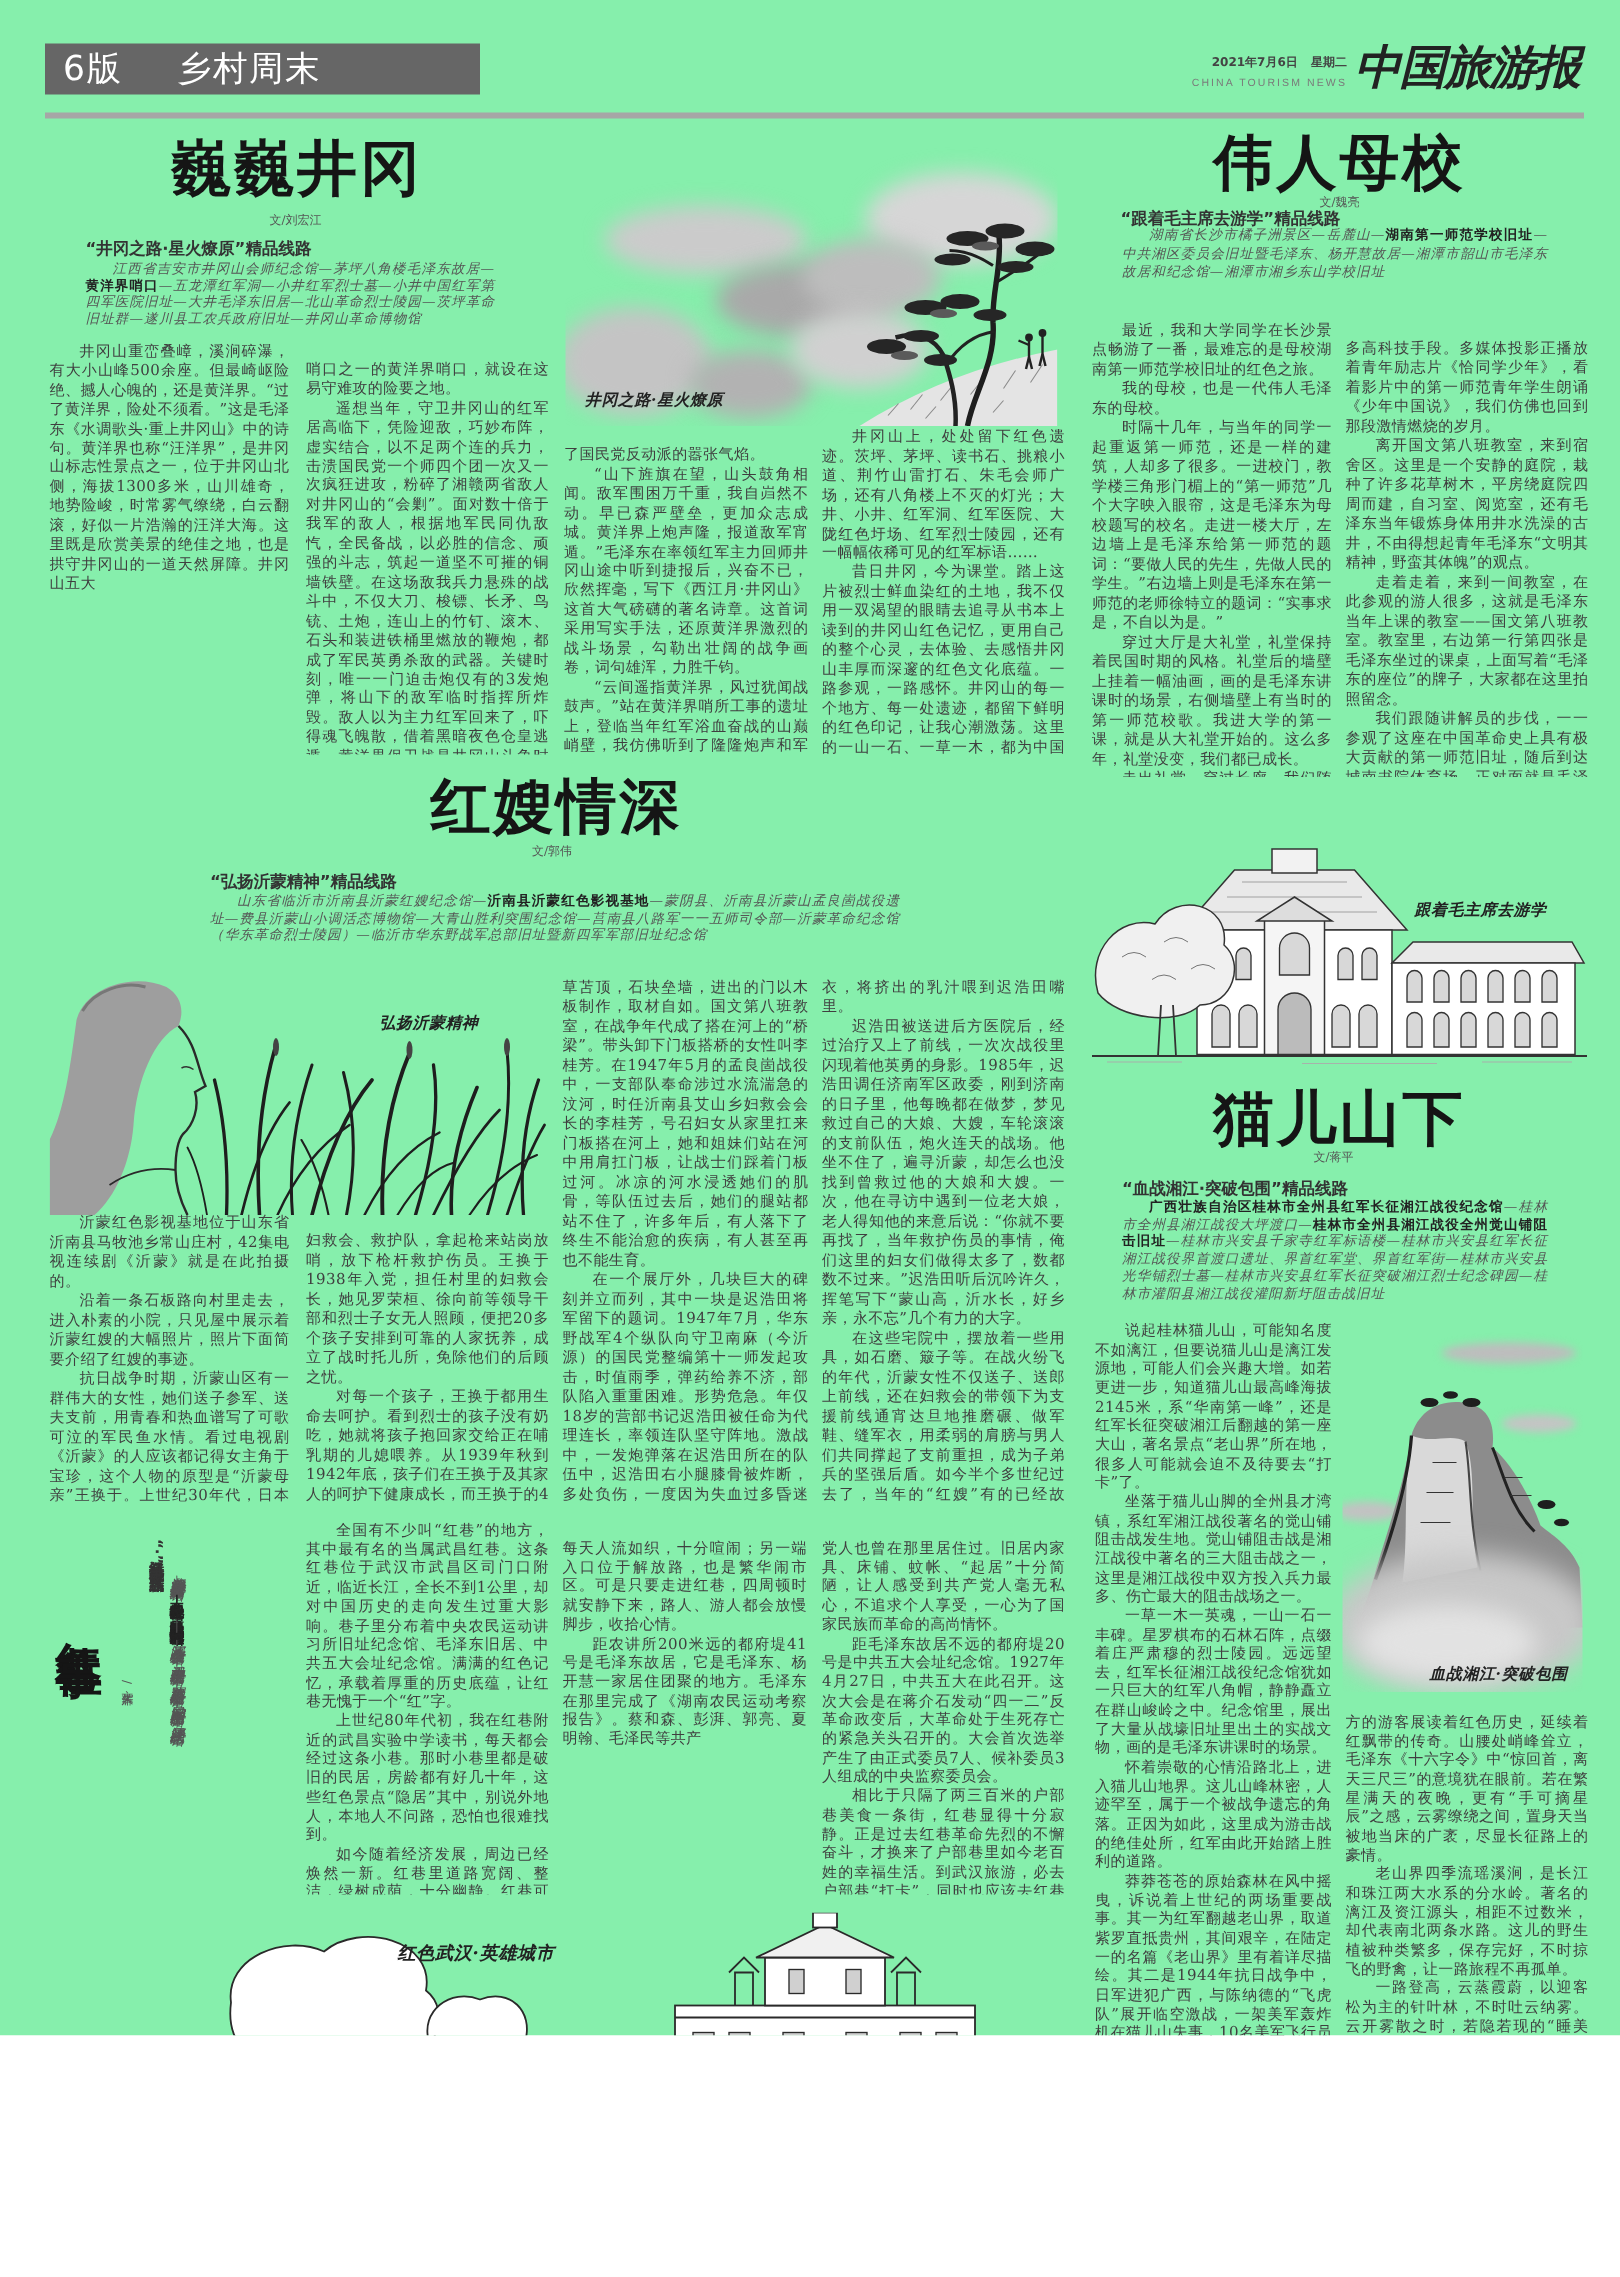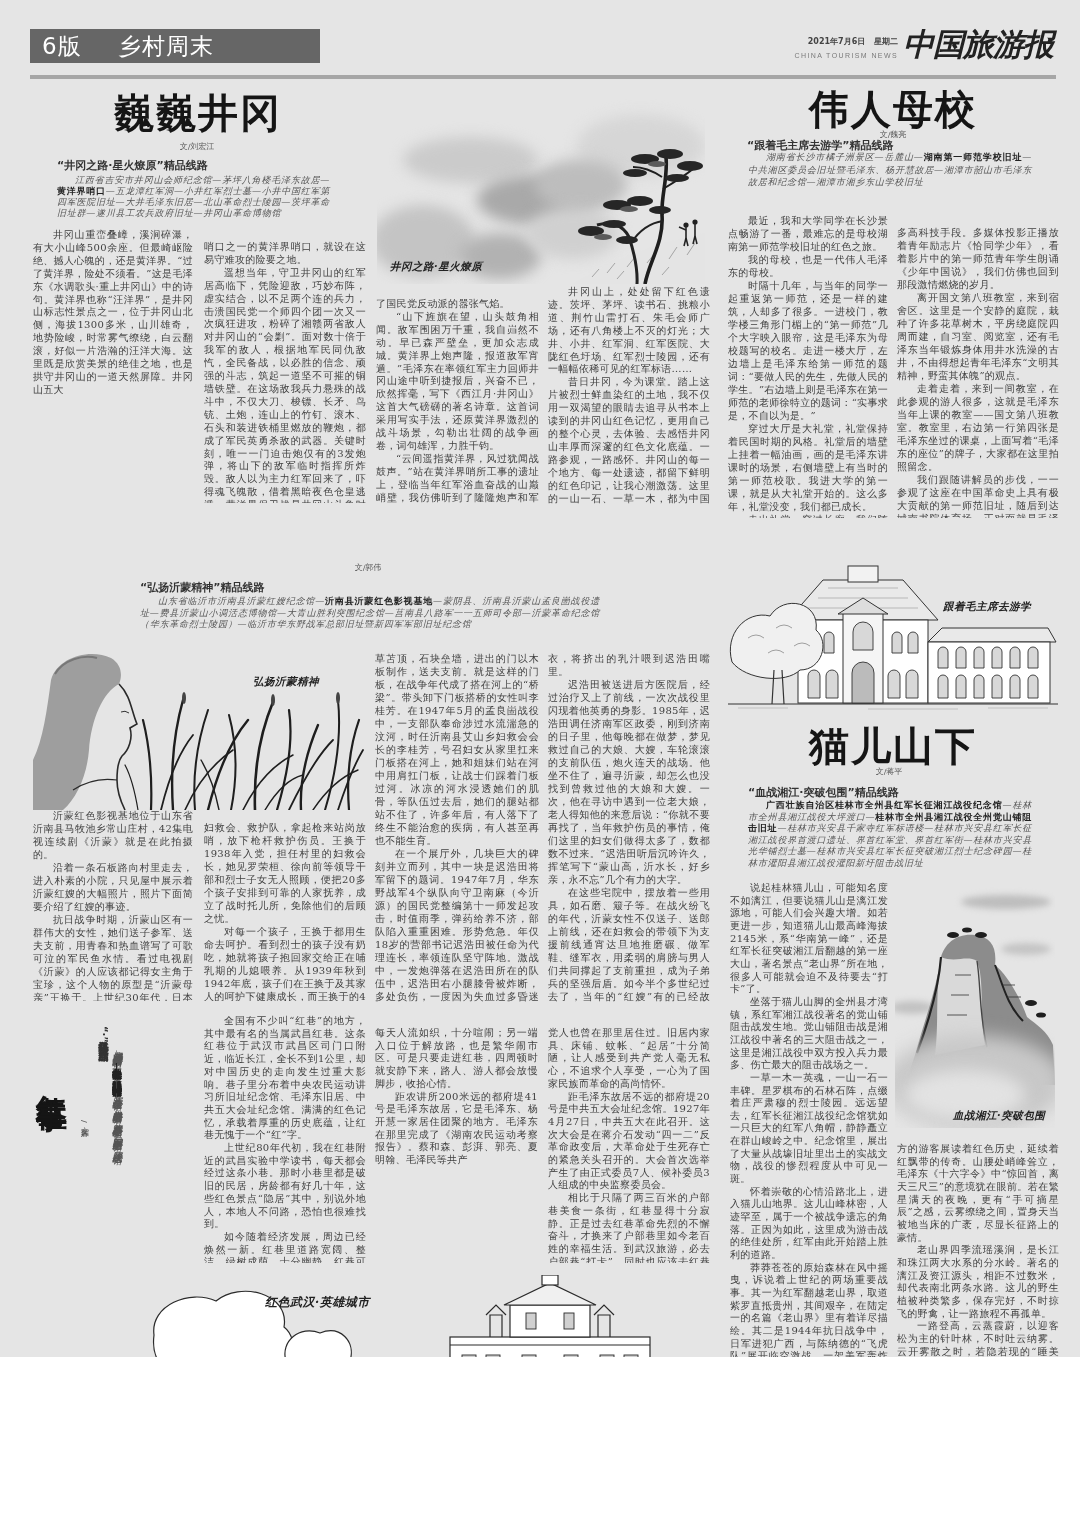--- a/index.html
+++ b/index.html
@@ -1,17 +1,17 @@
 <!DOCTYPE html>
 <html style="--hdr: #666666; --txt: #3f3f3f; --ttl: #151515; --rule: #a6a6a6;"><head>
 <meta charset="utf-8">
 <style>
   :root{--hdr:#666666;--txt:#3f3f3f;--ttl:#151515;--rule:#a6a6a6;}
   html,body{margin:0;padding:0;background:#ffffff;}
-  #page{position:relative;width:1080px;height:1357px;background:#e5e5e5;overflow:hidden;
+  #page{position:relative;width:1080px;height:1357px;background:#86efac;overflow:hidden;
         font-family:"DejaVu Serif","Liberation Serif",serif;color:var(--txt);}
   .abs{position:absolute;}
   
   .hdr-box{left:30px;top:29px;width:290px;height:34px;background:var(--hdr);}
   .hdr-box span{position:absolute;top:0;color:#fff;font-family:"DejaVu Sans","Liberation Sans",sans-serif;
                 font-size:23px;line-height:34px;letter-spacing:1px;}
   .hdr-date{left:790px;top:36px;width:108px;text-align:right;font-family:"DejaVu Sans",sans-serif;
             font-size:8px;font-weight:bold;color:#444;white-space:nowrap;}
   .hdr-en{left:790px;top:52px;width:108px;text-align:right;font-family:"Liberation Sans",sans-serif;
           font-size:7px;letter-spacing:1.4px;color:#7a7a7a;white-space:nowrap;}
@@ -208,34 +208,35 @@
       <line x1="0" y1="146" x2="330" y2="146" stroke="#333" stroke-width="1.2"></line>
       <g stroke="#aaa" stroke-width="0.6">
           <line x1="10" y1="150" x2="60" y2="150"></line>
           <line x1="140" y1="151" x2="230" y2="151"></line>
           <line x1="260" y1="150" x2="320" y2="150"></line>
         </g>
     </svg>
     <span class="cap" style="left:215px;top:42px;">跟着毛主席去游学</span>
   </div>
 
+  <div class="title" style="left:204px;top:519px;width:334px;">红嫂情深</div>
   <div class="author" style="left:321px;top:563px;width:94px;">文/郭伟</div>
   <div class="rhead" style="left:140px;top:582px;">“弘扬沂蒙精神”精品线路</div>
   <div class="route" style="left:140px;top:596px;width:460px;line-height:11.5px;"><span>山东省临沂市沂南县沂蒙红嫂纪念馆—</span><span class="b">沂南县沂蒙红色影视基地</span><span>—蒙阴县、沂南县沂蒙山孟良崮战役遗址—费县沂蒙山小调活态博物馆—大青山胜利突围纪念馆—莒南县八路军一一五师司令部—沂蒙革命纪念馆（华东革命烈士陵园）—临沂市华东野战军总部旧址暨新四军军部旧址纪念馆</span></div>
   <div class="col" style="left:33px;top:809px;width:160px;height:192px;line-height:13px;">
       <p>沂蒙红色影视基地位于山东省沂南县马牧池乡常山庄村，42集电视连续剧《沂蒙》就是在此拍摄的。</p>
       <p>沿着一条石板路向村里走去，进入朴素的小院，只见屋中展示着沂蒙红嫂的大幅照片，照片下面简要介绍了红嫂的事迹。</p>
       <p>抗日战争时期，沂蒙山区有一群伟大的女性，她们送子参军、送夫支前，用青春和热血谱写了可歌可泣的军民鱼水情。看过电视剧《沂蒙》的人应该都记得女主角于宝珍，这个人物的原型是“沂蒙母亲”王换于。上世纪30年代，日本侵略军入侵沂蒙山区，沂蒙山的妇女们积极投身革命，成立了</p>
     </div>
   <div class="col" style="left:204px;top:809px;width:162px;height:192px;line-height:13px;">
       <p class="cont">妇救会、救护队，拿起枪来站岗放哨，放下枪杆救护伤员。王换于1938年入党，担任村里的妇救会长，她见罗荣桓、徐向前等领导干部和烈士子女无人照顾，便把20多个孩子安排到可靠的人家抚养，成立了战时托儿所，免除他们的后顾之忧。</p>
       <p>对每一个孩子，王换于都用生命去呵护。看到烈士的孩子没有奶吃，她就将孩子抱回家交给正在哺乳期的儿媳喂养。从1939年秋到1942年底，孩子们在王换于及其家人的呵护下健康成长，而王换于的4个亲孙因营养不良先后夭折。</p>
     </div>
   <div class="col" style="left:375px;top:640px;width:164px;height:362px;line-height:13px;">
-      <p class="cont">草苫顶，石块垒墙，进出的门以木板制作，送夫支前。就是这样的门板，在战争年代成了搭在河上的“桥梁”。带头卸下门板搭桥的女性叫李桂芳。在1947年5月的孟良崮战役中，一支部队奉命涉过水流湍急的汶河，时任沂南县艾山乡妇救会会长的李桂芳，号召妇女从家里扛来门板搭在河上，她和姐妹们站在河中用肩扛门板，让战士们踩着门板过河。冰凉的河水浸透她们的肌骨，等队伍过去后，她们的腿站都站不住了，许多年后，有人落下了终生不能治愈的疾病，有人甚至再也不能生育。</p>
+      <p class="cont">草苫顶，石块垒墙，进出的门以木板制作，取材自如。国文第八班教室，在战争年代成了搭在河上的“桥梁”。带头卸下门板搭桥的女性叫李桂芳。在1947年5月的孟良崮战役中，一支部队奉命涉过水流湍急的汶河，时任沂南县艾山乡妇救会会长的李桂芳，号召妇女从家里扛来门板搭在河上，她和姐妹们站在河中用肩扛门板，让战士们踩着门板过河。冰凉的河水浸透她们的肌骨，等队伍过去后，她们的腿站都站不住了，许多年后，有人落下了终生不能治愈的疾病，有人甚至再也不能生育。</p>
       <p>在一个展厅外，几块巨大的碑刻并立而列，其中一块是迟浩田将军留下的题词。1947年7月，华东野战军4个纵队向守卫南麻（今沂源）的国民党整编第十一师发起攻击，时值雨季，弹药给养不济，部队陷入重重困难。形势危急。年仅18岁的营部书记迟浩田被任命为代理连长，率领连队坚守阵地。激战中，一发炮弹落在迟浩田所在的队伍中，迟浩田右小腿膝骨被炸断，多处负伤，一度因为失血过多昏迷过去。后来，一声声急切的呼唤将他唤醒，只见一位大嫂正在喂他米汤。渴，渴啊！正在危急之时，一位年轻的妇女急中生智，背过身去解开了上</p>
     </div>
   <div class="col" style="left:548px;top:640px;width:162px;height:362px;line-height:13px;">
       <p class="cont">衣，将挤出的乳汁喂到迟浩田嘴里。</p>
       <p>迟浩田被送进后方医院后，经过治疗又上了前线，一次次战役里闪现着他英勇的身影。1985年，迟浩田调任济南军区政委，刚到济南的日子里，他每晚都在做梦，梦见救过自己的大娘、大嫂，车轮滚滚的支前队伍，炮火连天的战场。他坐不住了，遍寻沂蒙，却怎么也没找到曾救过他的大娘和大嫂。一次，他在寻访中遇到一位老大娘，老人得知他的来意后说：“你就不要再找了，当年救护伤员的事情，俺们这里的妇女们做得太多了，数都数不过来。”迟浩田听后沉吟许久，挥笔写下“蒙山高，沂水长，好乡亲，永不忘”几个有力的大字。</p>
       <p>在这些宅院中，摆放着一些用具，如石磨、簸子等。在战火纷飞的年代，沂蒙女性不仅送子、送郎上前线，还在妇救会的带领下为支援前线通宵达旦地推磨碾、做军鞋、缝军衣，用柔弱的肩膀与男人们共同撑起了支前重担，成为子弟兵的坚强后盾。如今半个多世纪过去了，当年的“红嫂”有的已经故去，有的到了耄耋之年，但红嫂精神从沂蒙山区走向全中国，成为激励一代又一代人勇于奉献、报效国家的精神财富，“沂蒙红嫂”这个名字，也成了一座永不褪色的丰碑。</p>
     </div>
 
   <div class="illus" style="left:33px;top:640px;width:332px;height:170px;">
     <svg width="332" height="170" viewBox="0 0 332 170">
@@ -274,21 +275,21 @@
     <span class="cap" style="left:220px;top:15px;margin-top:20px;">弘扬沂蒙精神</span>
   </div>
 
   <div class="title" style="left:728px;top:727px;width:330px;">猫儿山下</div>
   <div class="author" style="left:842px;top:767px;width:94px;">文/蒋平</div>
   <div class="rhead" style="left:748px;top:787px;">“血战湘江·突破包围”精品线路</div>
   <div class="route" style="left:748px;top:800px;width:284px;line-height:11.5px;"><span class="b">广西壮族自治区桂林市全州县红军长征湘江战役纪念馆</span><span>—桂林市全州县湘江战役大坪渡口—</span><span class="b">桂林市全州县湘江战役全州觉山铺阻击旧址</span><span>—桂林市兴安县千家寺红军标语楼—桂林市兴安县红军长征湘江战役界首渡口遗址、界首红军堂、界首红军街—桂林市兴安县光华铺烈士墓—桂林市兴安县红军长征突破湘江烈士纪念碑园—桂林市灌阳县湘江战役灌阳新圩阻击战旧址</span></div>
   <div class="col" style="left:730px;top:882px;width:158px;height:532px;line-height:12.65px;">
       <p>说起桂林猫儿山，可能知名度不如漓江，但要说猫儿山是漓江发源地，可能人们会兴趣大增。如若更进一步，知道猫儿山最高峰海拔2145米，系“华南第一峰”，还是红军长征突破湘江后翻越的第一座大山，著名景点“老山界”所在地，很多人可能就会迫不及待要去“打卡”了。</p>
       <p>坐落于猫儿山脚的全州县才湾镇，系红军湘江战役著名的觉山铺阻击战发生地。觉山铺阻击战是湘江战役中著名的三大阻击战之一，这里是湘江战役中双方投入兵力最多、伤亡最大的阻击战场之一。</p>
-      <p>一草一木一英魂，一山一石一丰碑。星罗棋布的石林石阵，点缀着庄严肃穆的烈士陵园。远远望去，红军长征湘江战役纪念馆犹如一只巨大的红军八角帽，静静矗立在群山峻岭之中。纪念馆里，展出了大量从战壕旧址里出土的实战文物，战役的惨烈程度从中可见一斑。</p>
+      <p>一草一木一英魂，一山一石一丰碑。星罗棋布的石林石阵，点缀着庄严肃穆的烈士陵园。远远望去，红军长征湘江战役纪念馆犹如一只巨大的红军八角帽，静静矗立在群山峻岭之中。纪念馆里，展出了大量从战壕旧址里出土的实战文物，画的是毛泽东讲课时的场景。</p>
       <p>怀着崇敬的心情沿路北上，进入猫儿山地界。这儿山峰林密，人迹罕至，属于一个被战争遗忘的角落。正因为如此，这里成为游击战的绝佳处所，红军由此开始踏上胜利的道路。</p>
       <p>莽莽苍苍的原始森林在风中摇曳，诉说着上世纪的两场重要战事。其一为红军翻越老山界，取道紫罗直抵贵州，其间艰辛，在陆定一的名篇《老山界》里有着详尽描绘。其二是1944年抗日战争中，日军进犯广西，与陈纳德的“飞虎队”展开临空激战，一架美军轰炸机在猫儿山失事，10名美军飞行员下落不明，直到50多年后，一位上山采药的老农才发现了飞机残骸。后来，人们在飞机失事地为美军飞行员塑像，树碑立传，作为世界反法西斯同盟及中美友好的见证。因为这两段历史，神奇的猫儿山，再添一层神秘面纱。</p>
     </div>
   <div class="col" style="left:897px;top:1131px;width:162px;height:283px;line-height:12.65px;">
       <p class="cont">方的游客展读着红色历史，延续着红飘带的传奇。山腰处峭峰耸立，毛泽东《十六字令》中“惊回首，离天三尺三”的意境犹在眼前。若在繁星满天的夜晚，更有“手可摘星辰”之感，云雾缭绕之间，置身天当被地当床的广袤，尽显长征路上的豪情。</p>
       <p>老山界四季流瑶溪涧，是长江和珠江两大水系的分水岭。著名的漓江及资江源头，相距不过数米，却代表南北两条水路。这儿的野生植被种类繁多，保存完好，不时掠飞的野禽，让一路旅程不再孤单。</p>
       <p>一路登高，云蒸霞蔚，以迎客松为主的针叶林，不时吐云纳雾。云开雾散之时，若隐若现的“睡美人”峰，恍若仙子迎客，人行至此，不禁有踏云驾雾之感。当年的红军长征路，是鏖战强敌后的疲惫奔袭，而今后人重走长征路，是足步当年的抚今追昔。同样的场景，不同的心情，让人油然而生对前辈的崇敬，对幸福生活的珍惜，对美好未来的憧憬。</p>
     </div>
 
   <div class="illus" style="left:895px;top:885px;width:160px;height:243px;">

